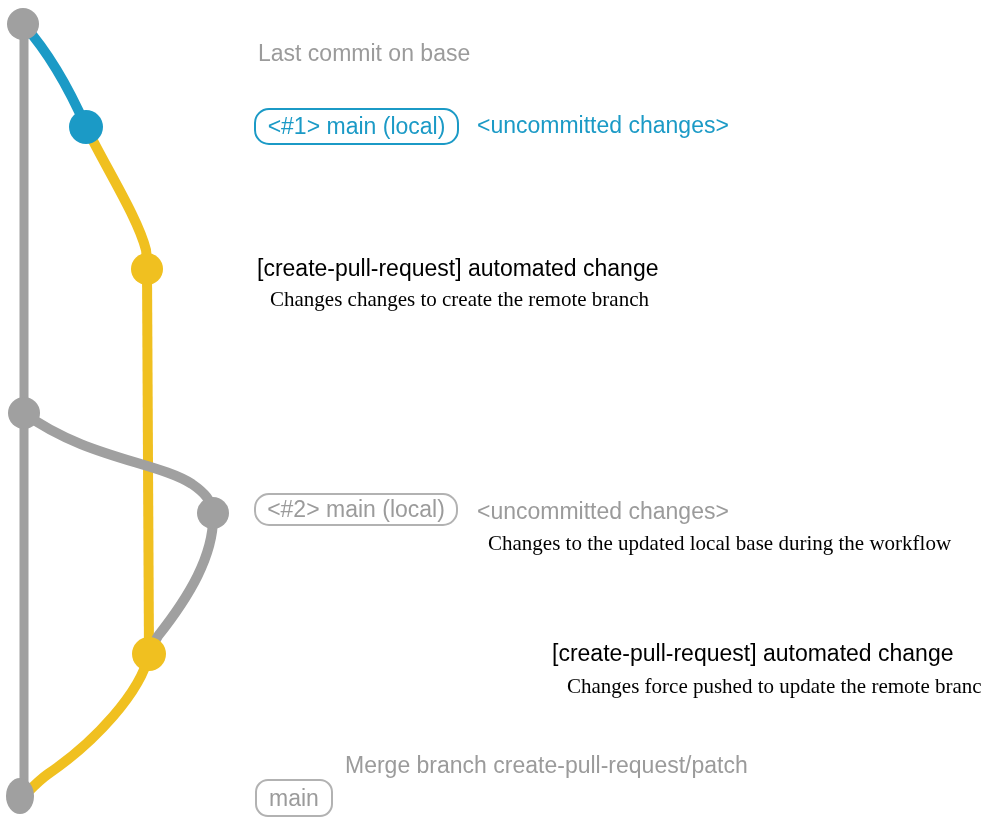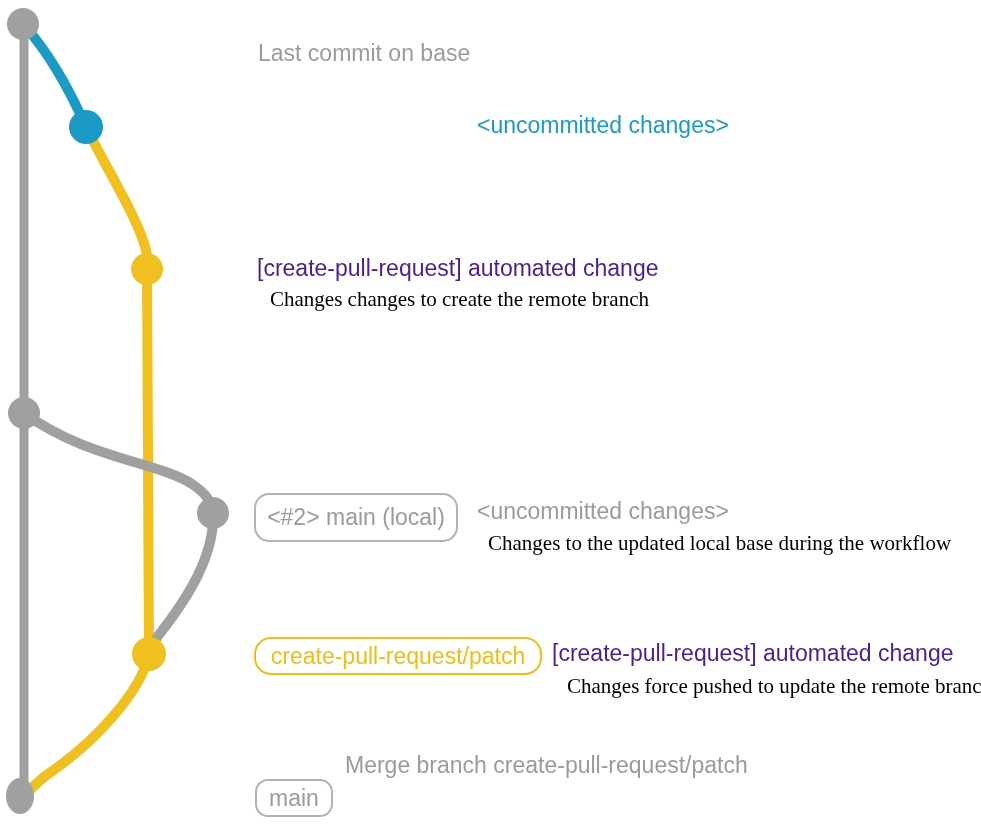--- a/index.html
+++ b/index.html
@@ -21,21 +21,21 @@
     top: 0;
   }
   .abs { position: absolute; white-space: nowrap; }
   .label-sans {
     font-family: "Liberation Sans", sans-serif;
     font-size: 23px;
     line-height: 27px;
   }
   .gray-text  { color: #9b9b9b; }
   .blue-text  { color: #1b9ac6; }
-  .yellow-text{ color: #4c1d95; }
+  .yellow-text{ color: #000000; }
   .desc {
     font-family: "Liberation Serif", serif;
     font-size: 21px;
     line-height: 24px;
     color: #000000;
   }
   .badge {
     display: flex;
     align-items: center;
     justify-content: center;
@@ -74,35 +74,35 @@
     <circle cx="24" cy="413" r="16" fill="#a0a0a0"></circle>
     <circle cx="213" cy="513" r="16" fill="#a0a0a0"></circle>
     <circle cx="86" cy="127" r="17" fill="#1b9ac6"></circle>
     <circle cx="147" cy="269" r="16" fill="#f0c020"></circle>
     <circle cx="149" cy="654" r="17" fill="#f0c020"></circle>
     <ellipse cx="20" cy="796" rx="14" ry="18" fill="#a0a0a0"></ellipse>
   </svg>
 
   <div class="abs label-sans gray-text" style="left:258px; top:28px;margin-top:12px;">Last commit on base</div>
 
+  <div class="abs badge badge-blue" style="left:254px; top:108px; width:205px; height:37px;">
+    <span>&lt;#1&gt; main (local)</span>
+  </div>
   <div class="abs label-sans blue-text" style="left:477px; top:112px;">&lt;uncommitted changes&gt;</div>
 
   <div class="abs label-sans yellow-text" style="left:257px; top:255px;">[create-pull-request] automated change</div>
   <div class="abs desc" style="left:270px; top:287px;">Changes changes to create the remote branch</div>
 
 
-  <div class="abs badge badge-gray" style="left:254px; top:493px; width:204px; height:49px;">
+  <div class="abs badge badge-gray" style="left:254px; top:493px; width:204px; height:33px;">
     <span>&lt;#2&gt; main (local)</span>
   </div>
   <div class="abs label-sans gray-text" style="left:477px; top:498px;">&lt;uncommitted changes&gt;</div>
   <div class="abs desc" style="left:488px; top:531px;">Changes to the updated local base during the workflow</div>
 
-  <div class="abs badge badge-yellow" style="left:254px; top:637px; width:288px; height:38px; border-radius:17px;">
-    <span>create-pull-request/patch</span>
-  </div>
   <div class="abs label-sans yellow-text" style="left:552px; top:640px;">[create-pull-request] automated change</div>
   <div class="abs desc" style="left:567px; top:674px;">Changes force pushed to update the remote branch</div>
 
   <div class="abs badge badge-gray" style="left:255px; top:779px; width:78px; height:38px; border-radius:13px;">
     <span>main</span>
   </div>
   <div class="abs label-sans gray-text" style="left:345px; top:752px;">Merge branch create-pull-request/patch</div>
 
 </div>
 

